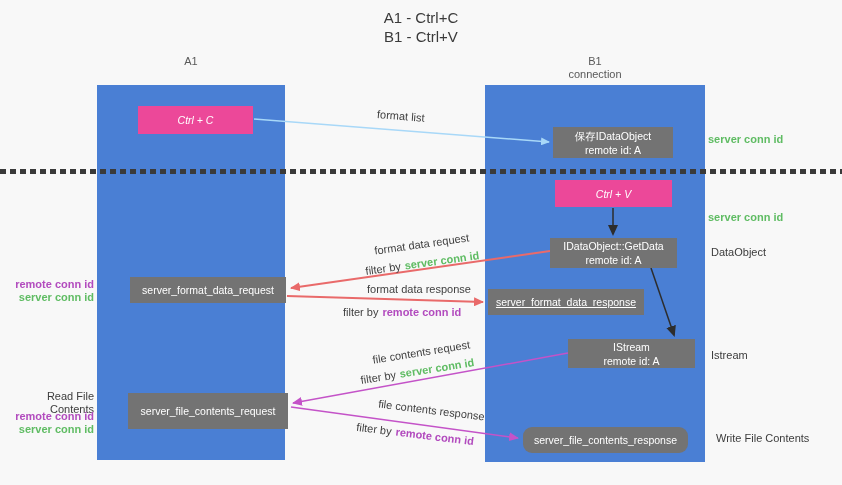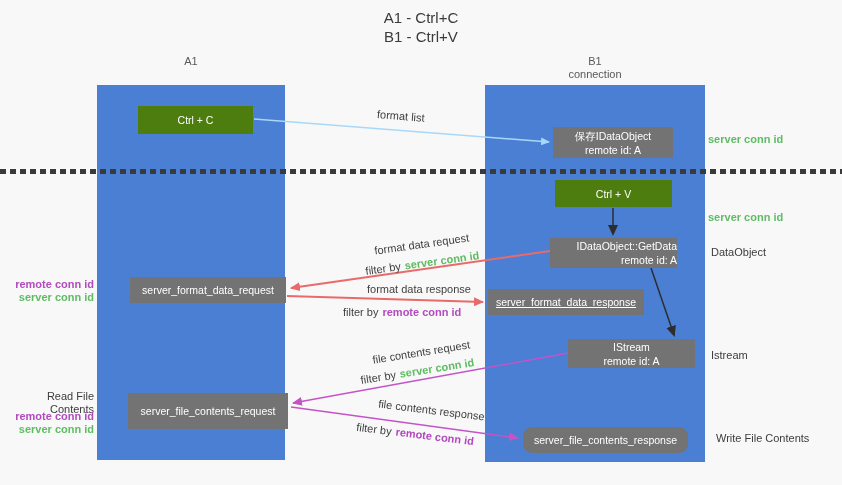--- a/index.html
+++ b/index.html
@@ -12,21 +12,21 @@
     font-size:15px; line-height:19px; color:#3a3a3a;
   }
   .lane { position:absolute; background:#4a7fd4; }
   .lane-header {
     position:absolute; text-align:center; font-size:11px; line-height:13px; color:#595959;
   }
   .node {
     position:absolute; display:flex; flex-direction:column; align-items:center;
     justify-content:center; color:#fff; text-align:center; font-size:10.5px; line-height:14px;
   }
-  .green  { background:#4d7c0f; }
+  .green  { background:#ec4899;font-style:italic; }
   .orange { background:#737373; }
   .lbl { position:absolute; white-space:nowrap; font-size:11px; color:#3f3f3f; }
   .key-green  { color:#5fbc63; font-weight:bold; margin-left:4px; }
   .key-purple { color:#b24bbe; font-weight:bold; margin-left:4px; }
   .side-green  { color:#5fbc63; font-weight:bold; }
   .side-purple { color:#b24bbe; font-weight:bold; }
   .side-dark   { color:#3c3c3c; }
   .left-ids { position:absolute; left:0; width:94px; text-align:right; font-size:11px; line-height:13px; }
   .dotted-line {
     position:absolute; left:0; top:169px; width:842px; height:5px;
@@ -87,21 +87,21 @@
 
   <div class="node orange" style="left:553px; top:127px; width:120px; height:31px;">
     <div>保存IDataObject</div>
     <div>remote id: A</div>
   </div>
 
   <div class="node green" style="left:555px; top:180px; width:117px; height:27px;">
     <div>Ctrl + V</div>
   </div>
 
-  <div class="node orange" style="left:550px; top:238px; width:127px; height:30px;align-items:flex-end;">
+  <div class="node orange" style="left:550px; top:238px; width:127px; height:30px;">
     <div>IDataObject::GetData</div>
     <div>remote id: A</div>
   </div>
 
   <div class="node orange" style="left:130px; top:277px; width:156px; height:26px;">
     <div>server_format_data_request</div>
   </div>
 
   <div class="node orange" style="left:488px; top:289px; width:156px; height:26px;text-decoration:underline;">
     <div>server_format_data_response</div>

